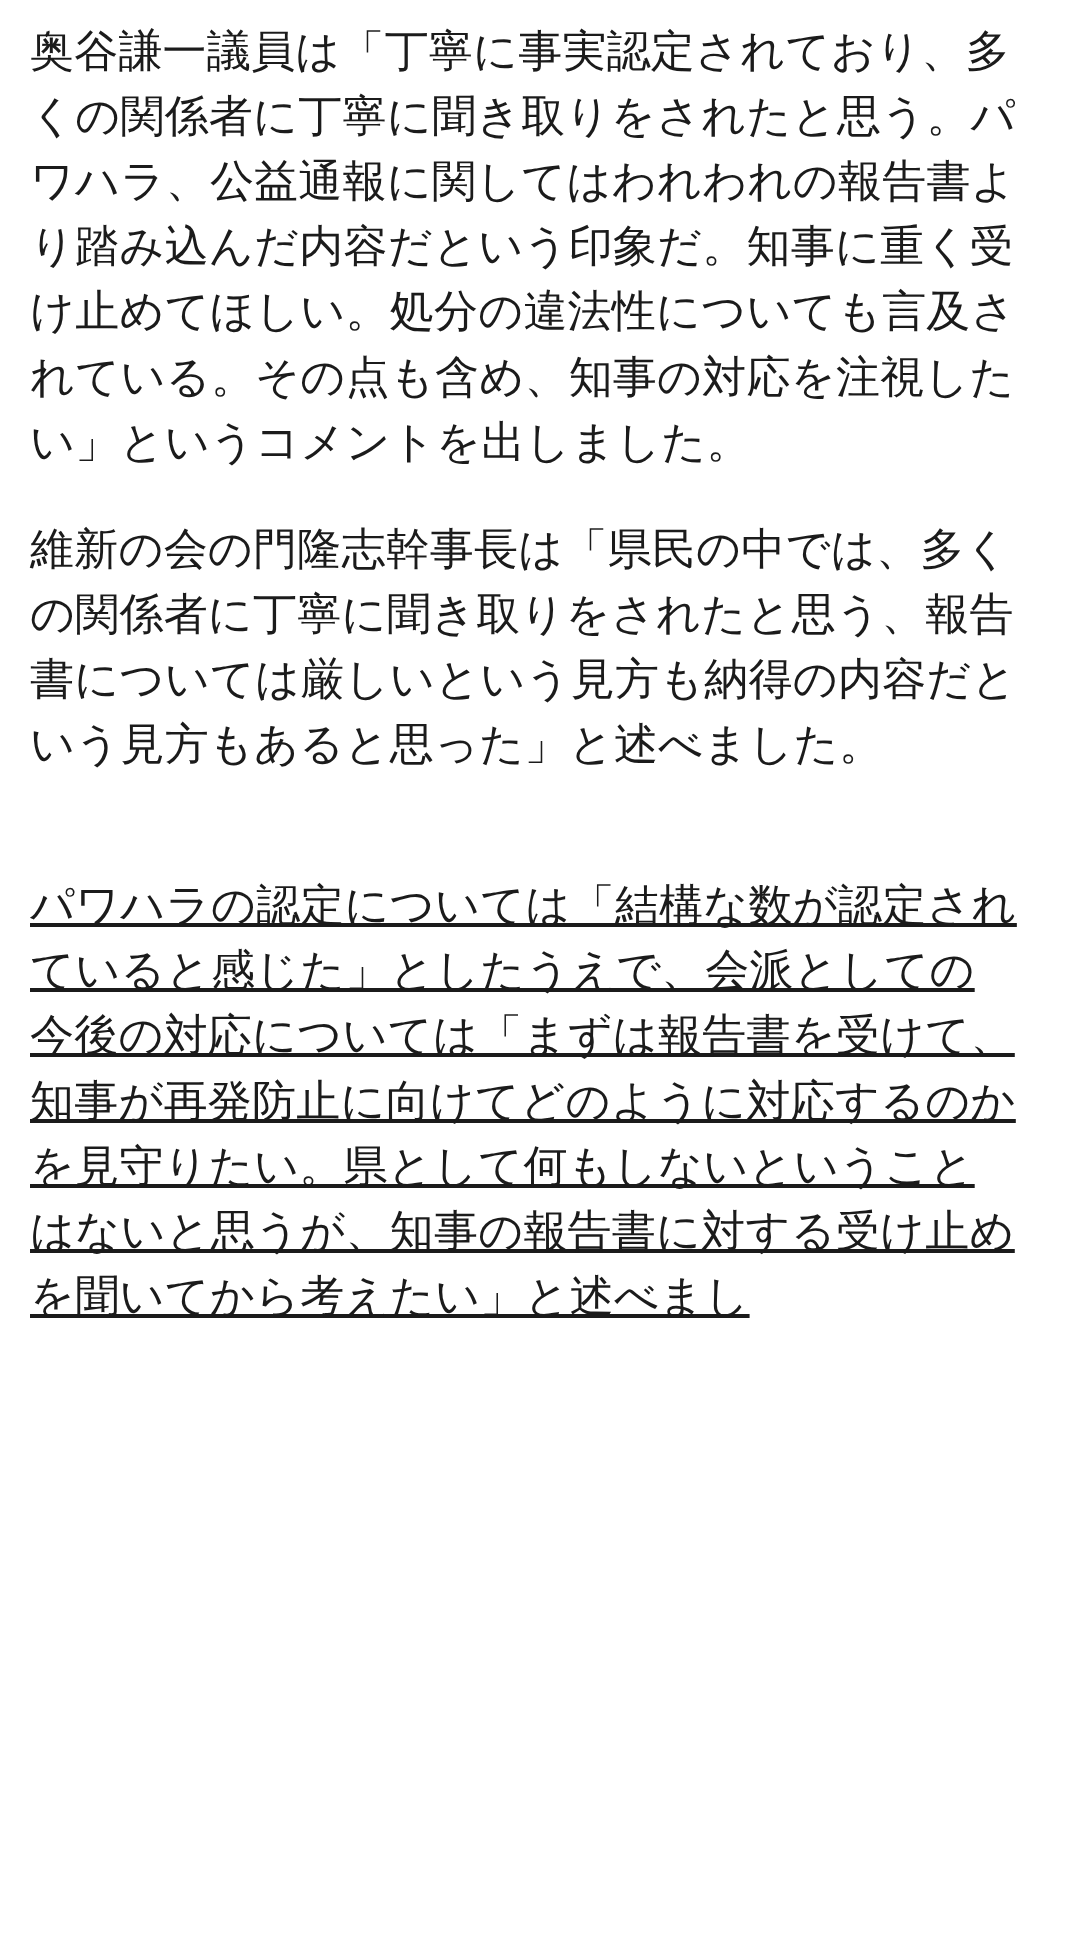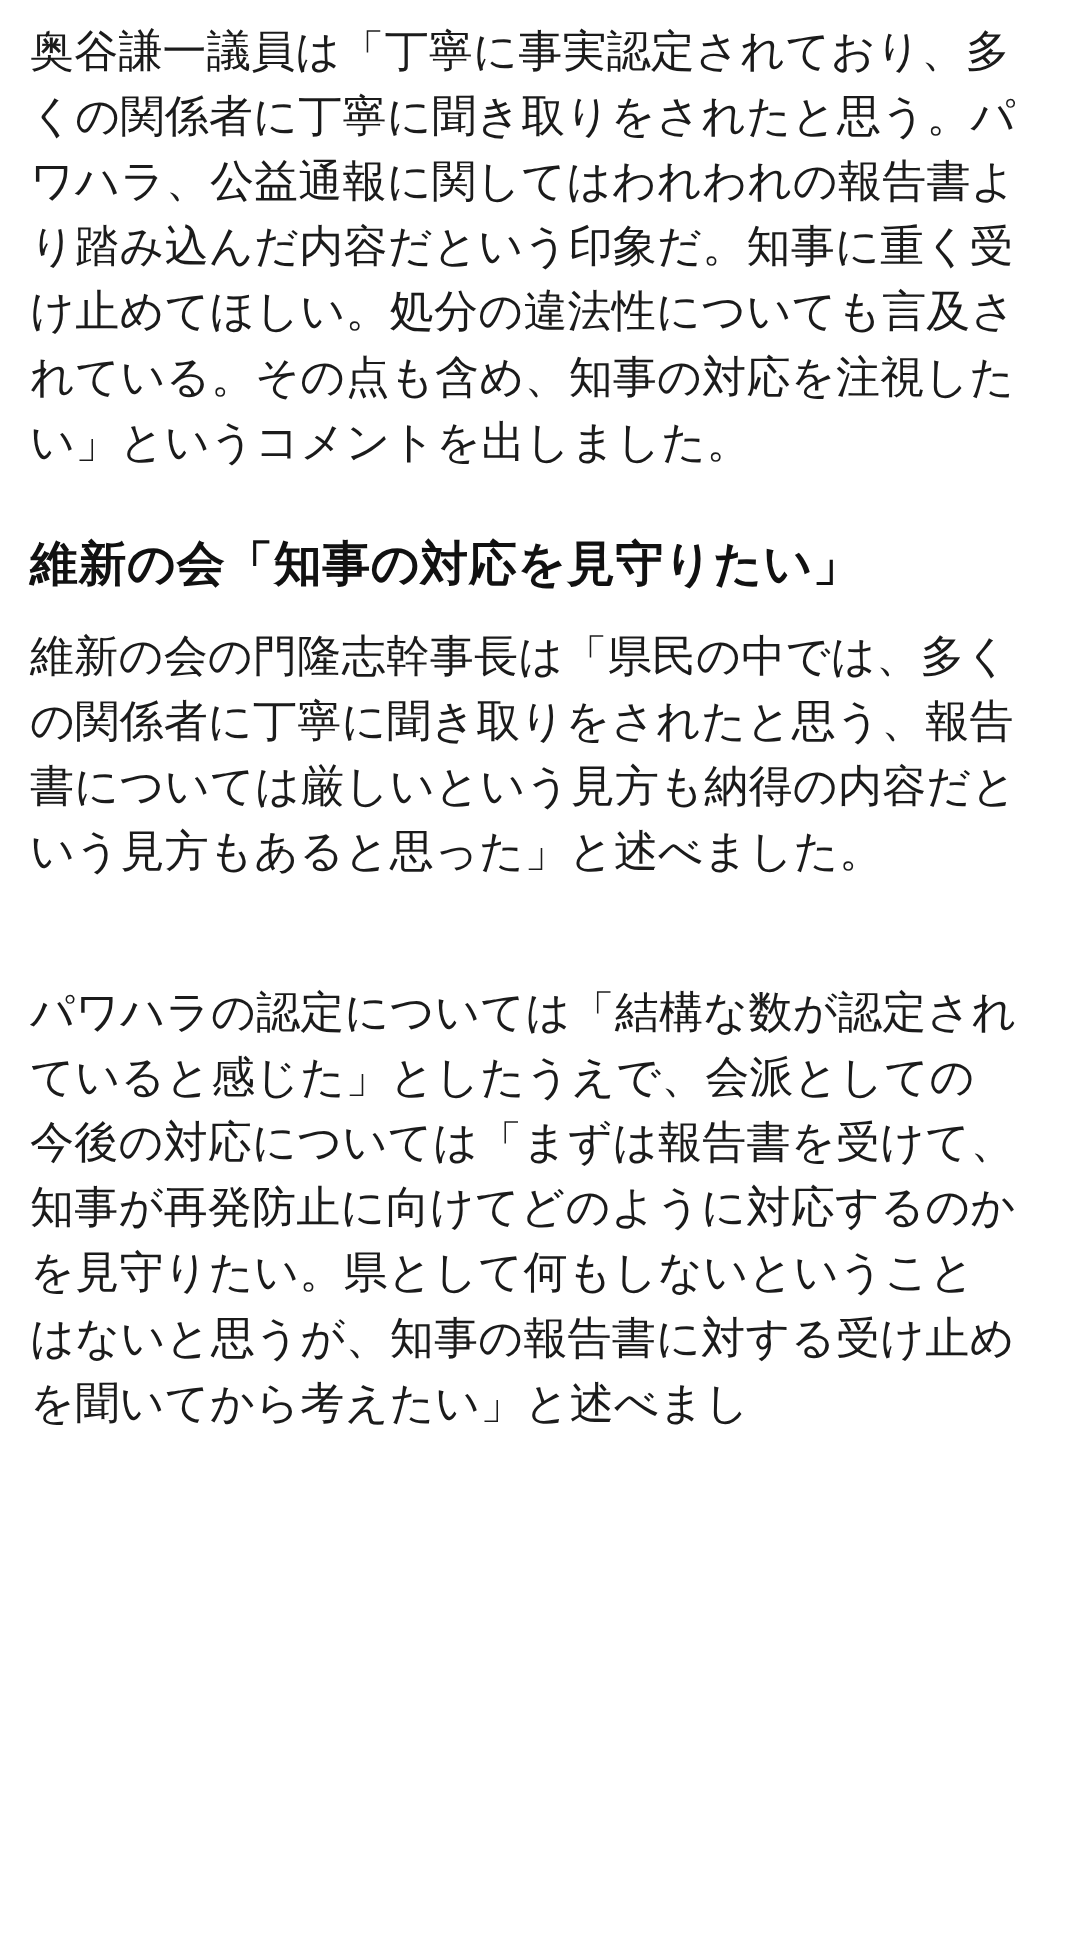--- a/index.html
+++ b/index.html
@@ -23,41 +23,41 @@
     font-size: 44px;
     line-height: 1.48;
     letter-spacing: 0.2px;
     margin: 0 0 42px 0;
     text-align: left;
     color: #1b1b1b;
     font-weight: 400;
   }
   .para.tight {
     margin-bottom: 0;
+    text-decoration: underline;
   }
   .heading {
     font-size: 48px;
     line-height: 1.35;
     font-weight: 700;
     margin: 58px 0 26px 0;
     color: #111111;
     letter-spacing: 0.5px;
   }
   .spacer-gap {
     height: 54px;
   }
 </style>
 </head>
 <body>
 
 <div class="article">
 
   <p class="para">奥谷謙一議員は「丁寧に事実認定されており、多くの関係者に丁寧に聞き取りをされたと思う。パワハラ、公益通報に関してはわれわれの報告書より踏み込んだ内容だという印象だ。知事に重く受け止めてほしい。処分の違法性についても言及されている。その点も含め、知事の対応を注視したい」というコメントを出しました。</p>
 
-  <h2 class="heading">維新の会「知事の対応を見守りたい」</h2>
 
   <p class="para">維新の会の門隆志幹事長は「県民の中では、多くの関係者に丁寧に聞き取りをされたと思う、報告書については厳しいという見方も納得の内容だという見方もあると思った」と述べました。</p>
 
   <div class="spacer-gap"></div>
 
   <p class="para tight">パワハラの認定については「結構な数が認定されていると感じた」としたうえで、会派としての今後の対応については「まずは報告書を受けて、知事が再発防止に向けてどのように対応するのかを見守りたい。県として何もしないということはないと思うが、知事の報告書に対する受け止めを聞いてから考えたい」と述べまし</p>
 
 </div>
 
 </body></html>

